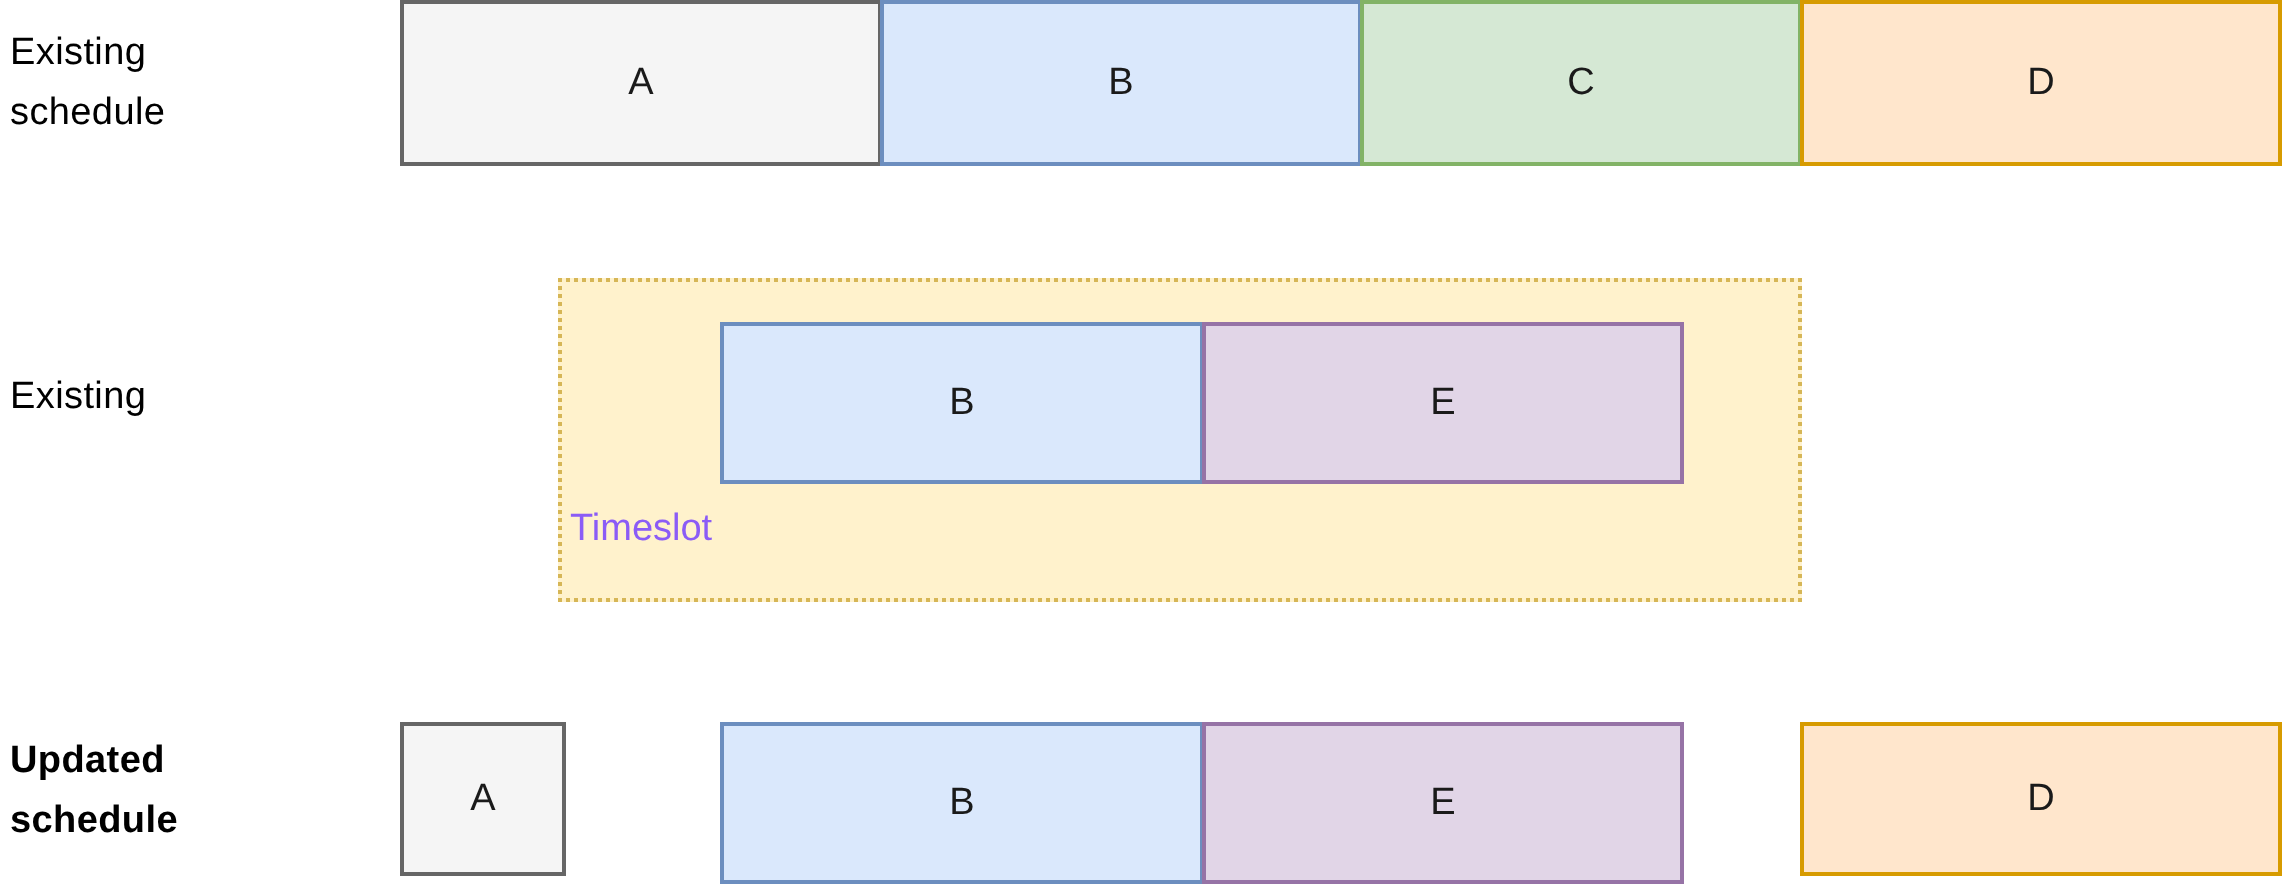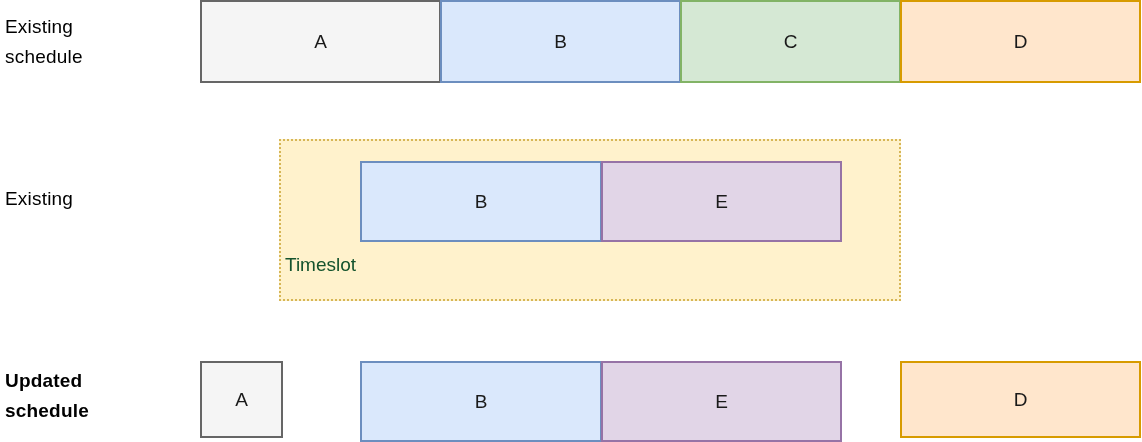--- a/index.html
+++ b/index.html
@@ -40,21 +40,21 @@
   }
   .timeslot-box {
     position: absolute;
     box-sizing: border-box;
     background: #fff2cc;
     border: 2px dotted #d6b656;
   }
   .timeslot-label {
     position: absolute;
     font-size: 19px;
-    color: #14532d;
+    color: #8b5cf6;
     line-height: 24px;
   }
   
   .blk-gray   { background: #f5f5f5; border: 2px solid #666666; }
   .blk-blue   { background: #dae8fc; border: 2px solid #6c8ebf; }
   .blk-green  { background: #d5e8d4; border: 2px solid #82b366; }
   .blk-orange { background: #ffe6cc; border: 2px solid #d79b00; }
   .blk-purple { background: #e1d5e7; border: 2px solid #9673a6; }
 </style>
 </head>

